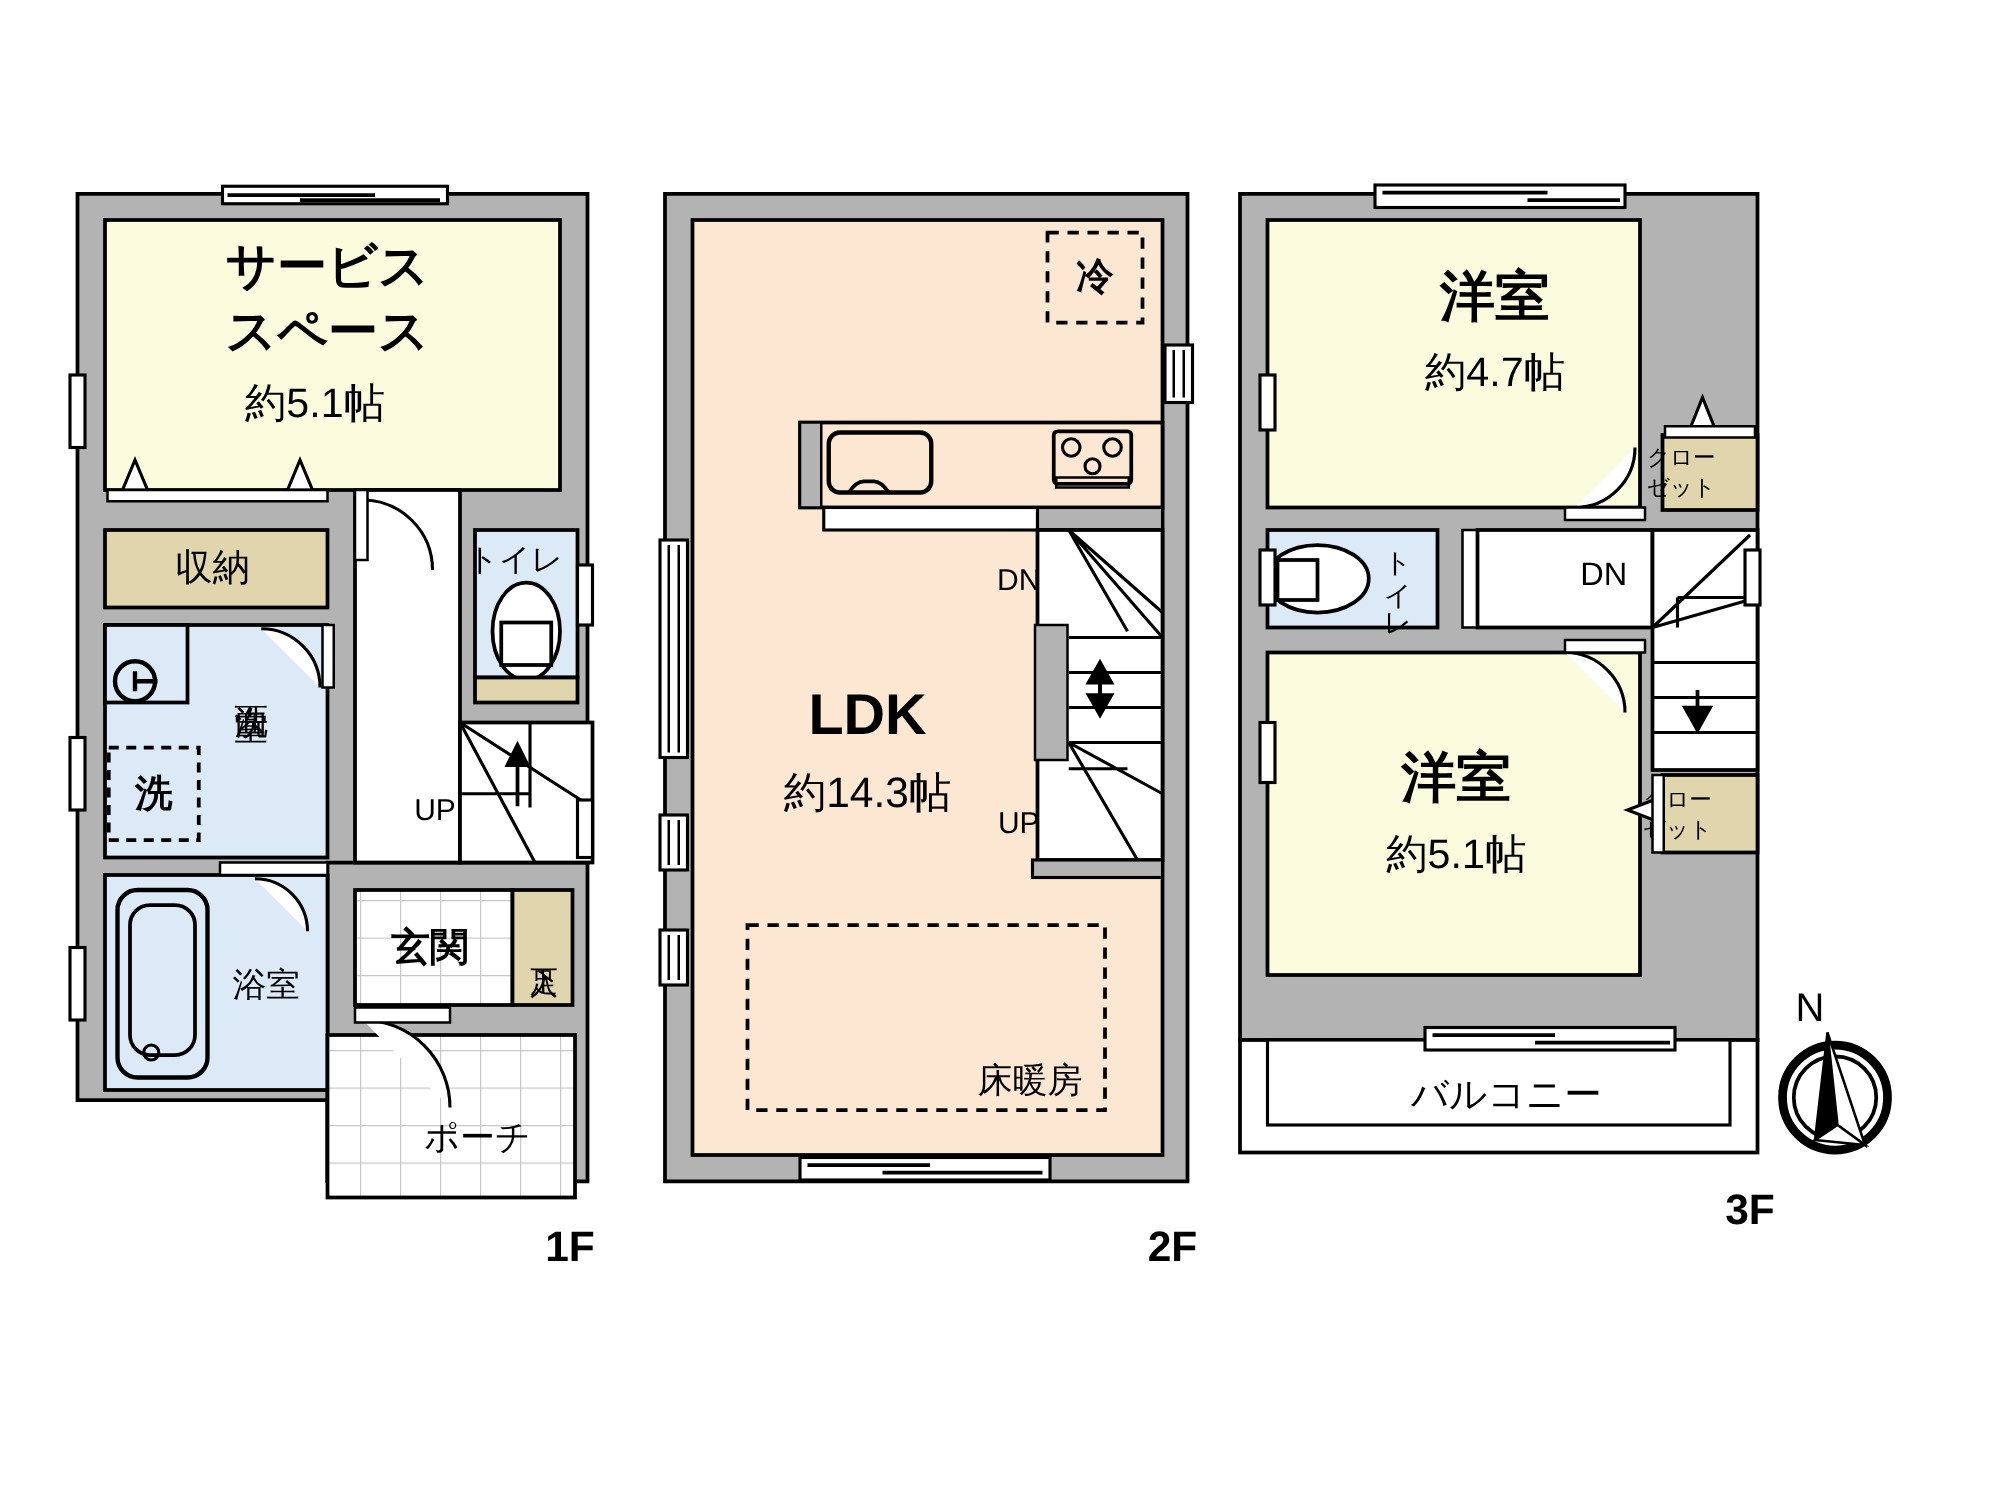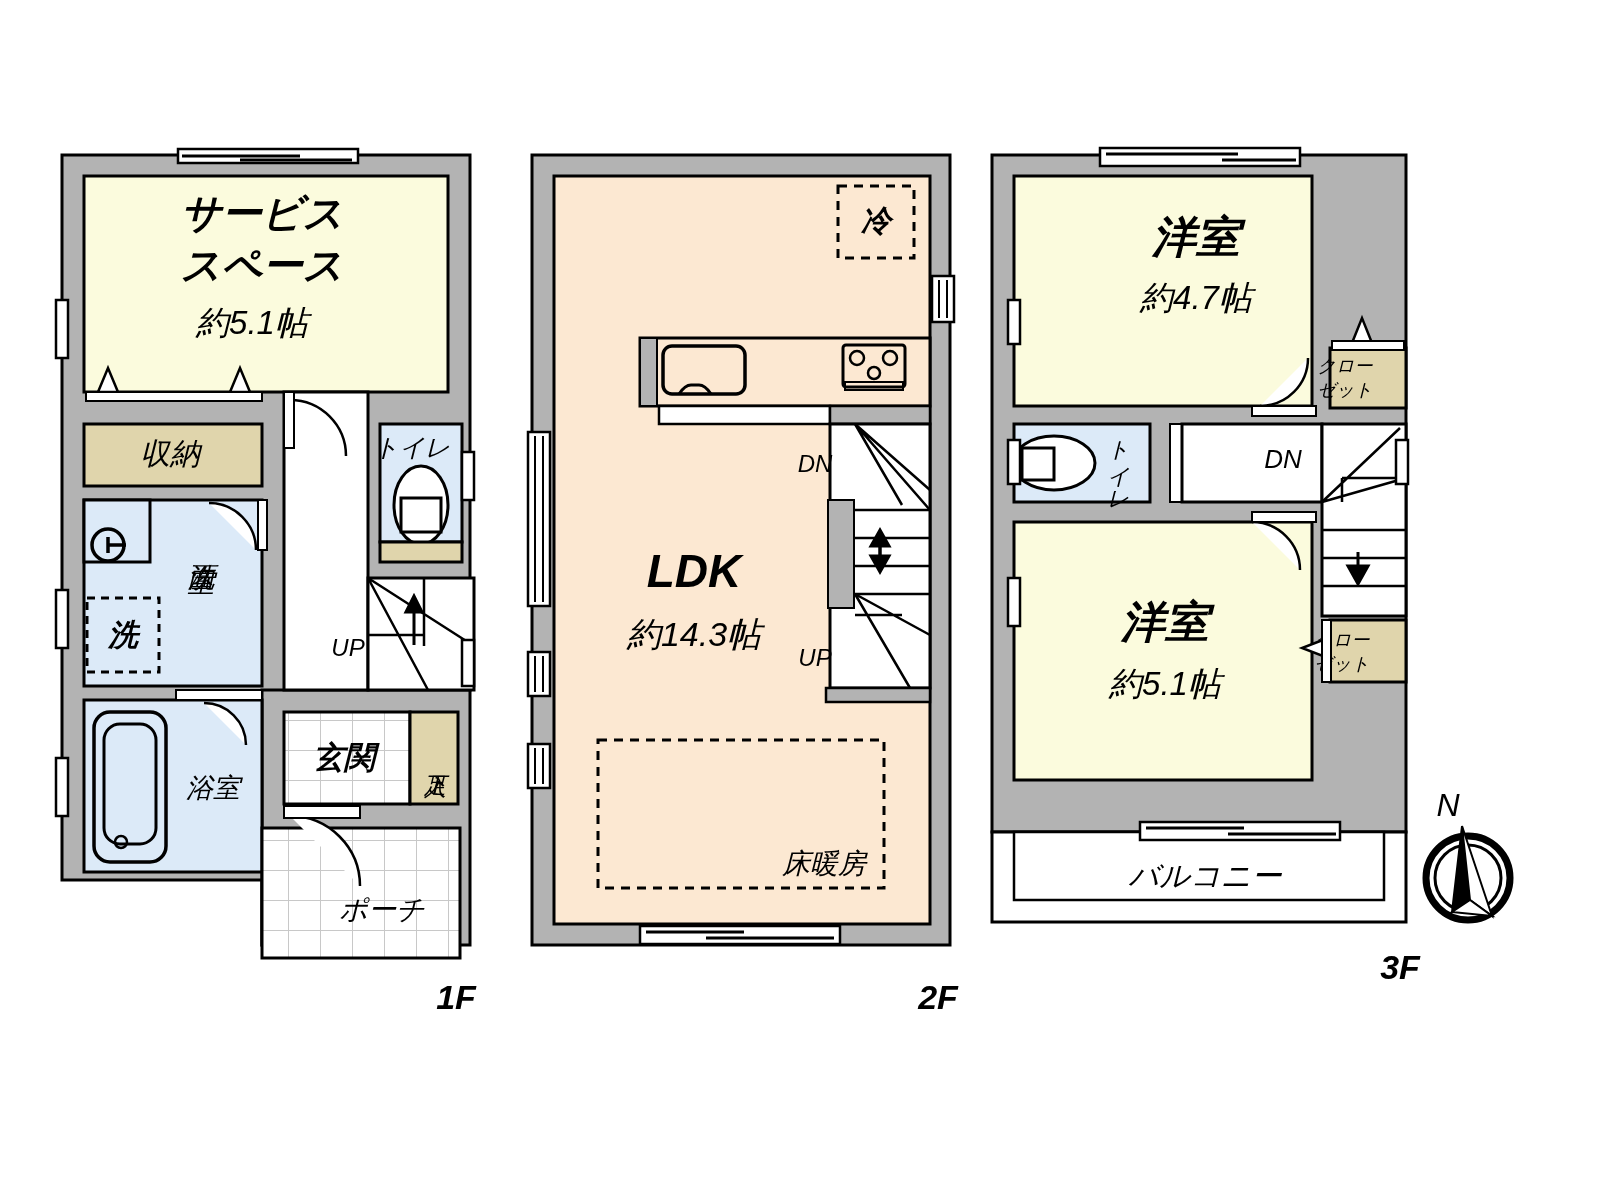--- a/index.html
+++ b/index.html
@@ -1,17 +1,17 @@
 <!DOCTYPE html>
 <html><head>
 <meta charset="utf-8">
 <style>
   html,body{margin:0;padding:0;background:#ffffff;}
   body{width:1600px;height:1200px;position:relative;font-family:"Liberation Sans","DejaVu Sans",sans-serif;overflow:hidden;}
-  #stage{position:absolute;left:0;top:0;width:1600px;height:1142px;font-style:italic;}
+  #stage{position:absolute;left:0;top:0;width:1600px;height:1142px;}
   svg{display:block;}
   .lbl{font-family:"Liberation Sans","DejaVu Sans",sans-serif;fill:#000;text-anchor:middle;dominant-baseline:middle;}
 </style>
 </head>
 <body>
 
 <div id="stage">
 <svg width="1600" height="1200" viewBox="0 0 1600 1200" xmlns="http://www.w3.org/2000/svg">
   <defs>
     <pattern id="tilepat" width="32" height="30" patternUnits="userSpaceOnUse">

